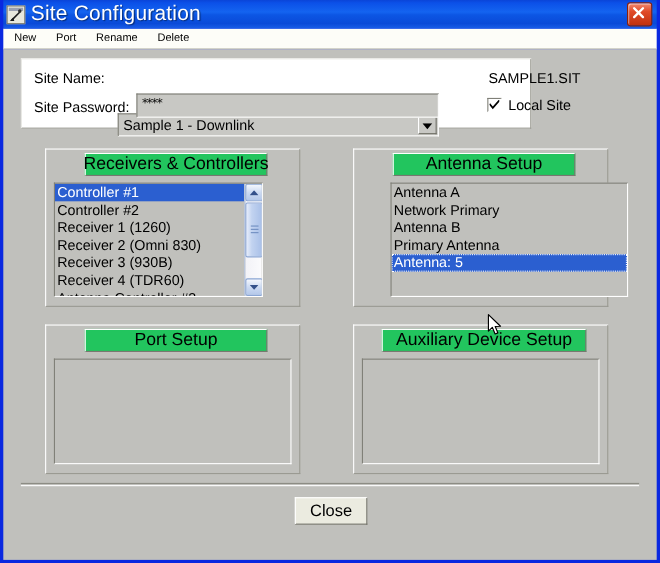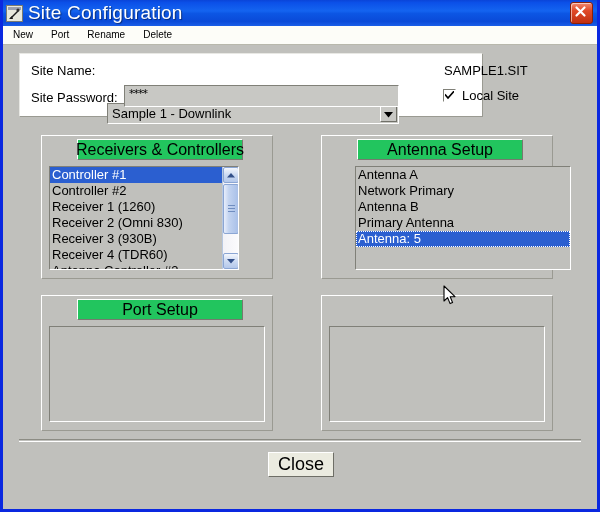--- a/index.html
+++ b/index.html
@@ -338,21 +338,21 @@
     width: 66px; height: 25px;
     background: #ebebe0;
     border-top: 1px solid #ffffff;
     border-left: 1px solid #ffffff;
     border-right: 1px solid #6e6e66;
     border-bottom: 1px solid #6e6e66;
     box-sizing: border-box;
     display: flex;
     align-items: center;
     justify-content: center;
-    font-size: 18px;
+    font-size: 15px;
     color: #000;
     cursor: pointer;
   }
 
   
   #mouse-cursor {
     position: absolute;
     left: 440px; top: 240px;
     width: 14px; height: 22px;
     pointer-events: none;
@@ -474,20 +474,21 @@
     <div class="group-panel" style="left:36px; top:248px; width:236px; height:140px;">
       <div class="gp-inner"></div>
       <div class="gp-title-btn" style="left:38px; width:166px;">Port Setup</div>
       <div class="gp-list" style="left:10px; top:33px; width:216px; height:96px;">
         <div class="lst"></div>
       </div>
     </div>
 
     <div class="group-panel" style="left:316px; top:248px; width:236px; height:140px;">
       <div class="gp-inner"></div>
+      <div class="gp-title-btn" style="left:28px; width:186px;">Auxiliary Device Setup</div>
       <div class="gp-list" style="left:10px; top:33px; width:216px; height:96px;">
         <div class="lst"></div>
       </div>
     </div>
 
     <div id="bottom-sep"></div>
     <div id="close-button">Close</div>
 
     <span id="mouse-cursor">
       <svg width="14" height="22" viewBox="0 0 14 22">

